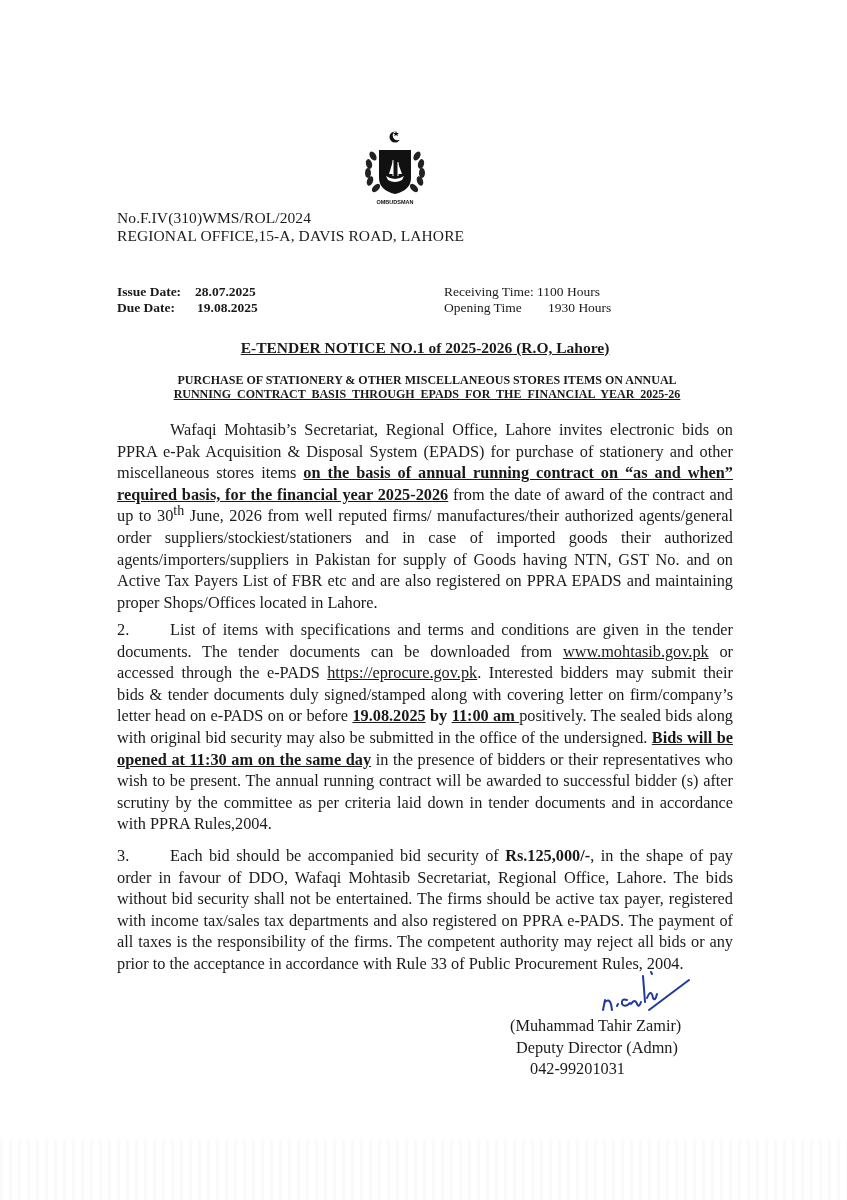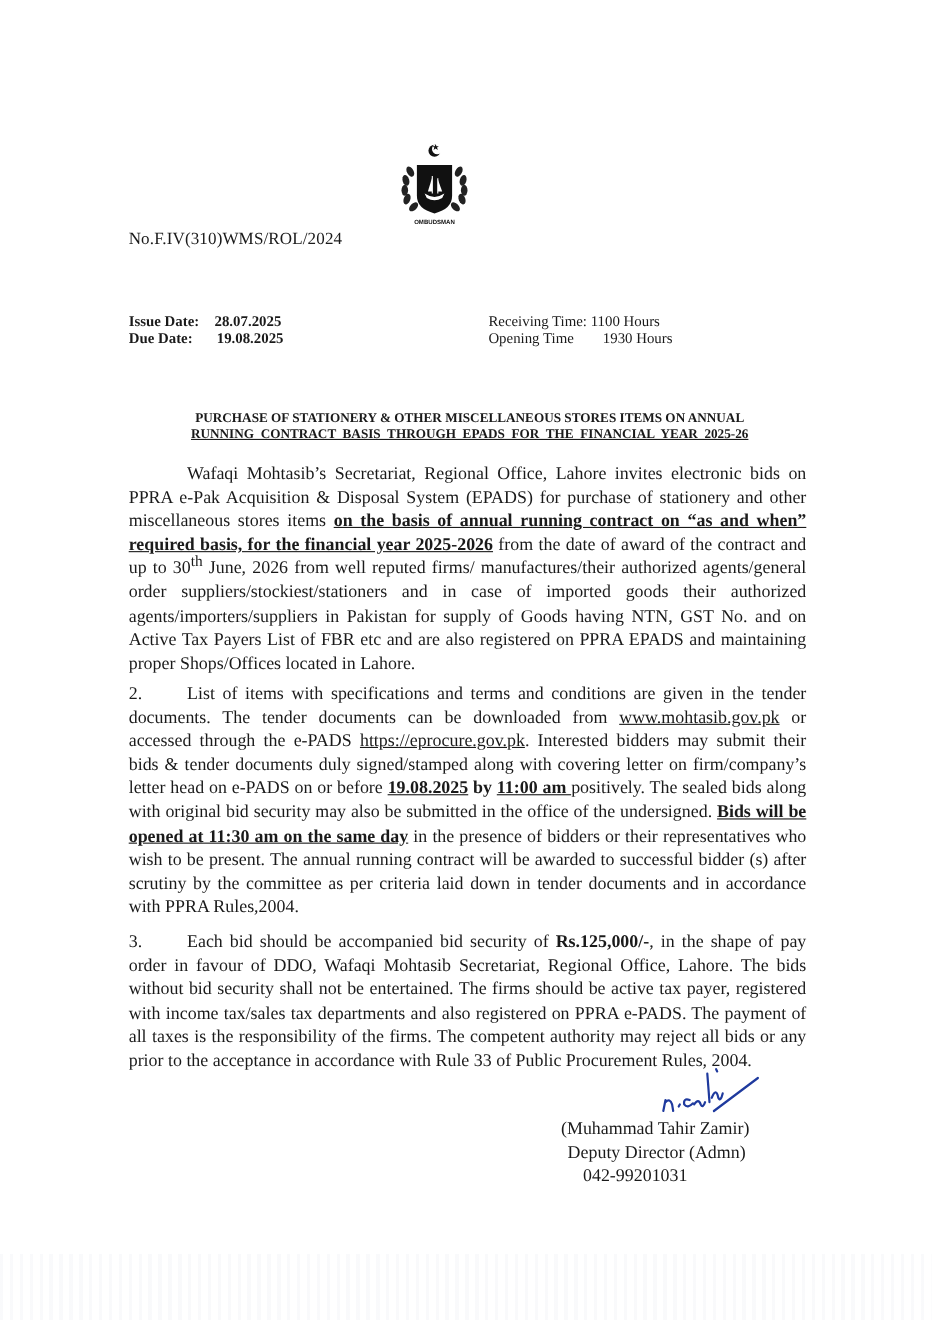--- a/index.html
+++ b/index.html
@@ -138,20 +138,21 @@
       <line x1="43" y1="34" x2="43" y2="48" stroke="#fff" stroke-width="1"></line>
       <path d="M38 33 L34 46 L38 46 Z" fill="#fff"></path>
       <path d="M43 35 L47 46 L43 46 Z" fill="#fff"></path>
 
       <text x="40" y="76" text-anchor="middle" font-family="Liberation Sans, sans-serif" font-size="5.5" font-weight="bold" fill="#111">OMBUDSMAN</text>
     </svg>
   </div>
 
   <div class="header">
     <div>No.F.IV(310)WMS/ROL/2024</div>
+    <div>REGIONAL OFFICE,15-A, DAVIS ROAD, LAHORE</div>
   </div>
 
   <div class="meta left">
     <div class="row">
       <span class="lbl" style="width:78px">Issue Date:</span><span class="val">28.07.2025</span>
     </div>
     <div class="row">
       <span class="lbl" style="width:80px">Due Date:</span><span class="val">19.08.2025</span>
     </div>
   </div>
@@ -159,20 +160,23 @@
   <div class="meta right">
     <div class="row">
       <span>Receiving Time:</span>
       <span>1100 Hours</span>
     </div>
     <div class="row">
       <span class="lbl" style="width:104px">Opening Time</span><span>1930 Hours</span>
     </div>
   </div>
 
+  <div class="notice-title">
+    <span>E-TENDER NOTICE NO.1 of  2025-2026 (R.O, Lahore)</span>
+  </div>
 
   <div class="subject">
     <div>PURCHASE OF STATIONERY &amp; OTHER MISCELLANEOUS STORES ITEMS ON ANNUAL</div>
     <div class="l2">RUNNING CONTRACT BASIS THROUGH EPADS   FOR THE FINANCIAL YEAR 2025-26</div>
   </div>
 
   <div class="para p1"><span class="indent"></span><span>Wafaqi Mohtasib’s Secretariat, Regional Office, Lahore invites electronic bids on PPRA e-Pak Acquisition &amp; Disposal System (EPADS) for purchase of stationery and other miscellaneous stores items </span><span class="bu">on the basis of annual running contract on “as and when” required basis, for the financial year 2025-2026</span><span> from the date of award of the contract and up to 30</span><sup>th</sup><span> June, 2026 from well reputed firms/ manufactures/their authorized agents/general order suppliers/stockiest/stationers and in case of imported goods their authorized agents/importers/suppliers in Pakistan for supply of Goods having NTN, GST No. and on Active Tax Payers List of FBR etc and are also registered on PPRA EPADS and maintaining proper Shops/Offices located in Lahore.</span></div>
 
   <div class="para p2"><span class="num">2.</span><span>List of items with specifications and terms and conditions are given in the tender documents. The tender documents can be downloaded from </span><a class="u" style="color:inherit">www.mohtasib.gov.pk</a><span> or accessed through the e-PADS </span><a class="u" style="color:inherit">https://eprocure.gov.pk</a><span>. Interested bidders may submit their bids &amp; tender documents duly signed/stamped along with covering letter on firm/company’s letter head on e-PADS on or before </span><span class="bu">19.08.2025</span><span class="b"> by </span><span class="bu">11:00 am </span><span>positively. The sealed bids along with original bid security may also be submitted in the office of the undersigned. </span><span class="bu">Bids will be opened at 11:30 am on the same day</span><span> in the presence of bidders or their representatives who wish to be present. The annual running contract will be awarded to successful bidder (s) after scrutiny by the committee as per criteria laid down in tender documents and in accordance with PPRA Rules,2004.</span></div>
 

